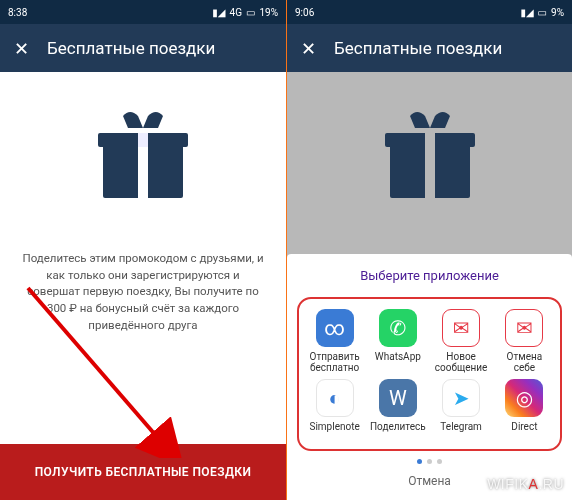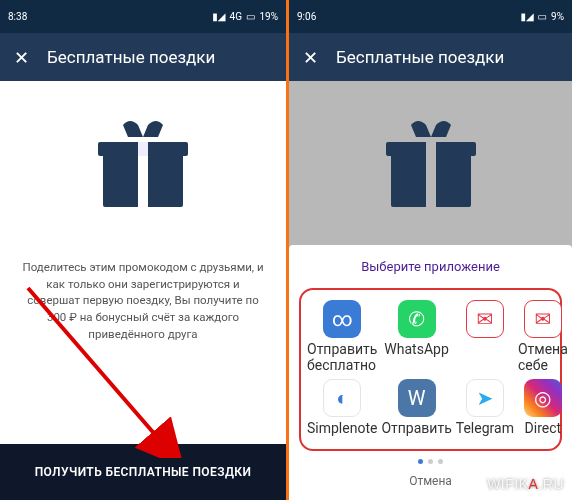--- a/index.html
+++ b/index.html
@@ -12,25 +12,25 @@
     position: relative;
     overflow: hidden;
   }
   .phone {
     width: 286px;
     height: 500px;
     display: flex;
     flex-direction: column;
     position: relative;
   }
-  .phone + .phone { border-left: 3px solid #f97316; }
+  .phone + .phone { border-left: 1px solid #f97316; }
 
   
   .status-bar {
-    height: 33px;
+    height: 24px;
     background: #102a44;
     color: #fff;
     display: flex;
     align-items: center;
     justify-content: space-between;
     padding: 0 8px;
     font-size: 10px;
   }
   .status-left { }
   .status-right { display: flex; align-items: center; gap: 4px; }
@@ -70,21 +70,21 @@
     font-size: 11.5px;
     line-height: 1.45;
     color: #555;
     text-align: center;
   }
   .cta-btn {
     position: absolute;
     bottom: 0;
     left: 0; right: 0;
     height: 56px;
-    background: #0f172a;
+    background: #b91c1c;
     color: #fff;
     display: flex;
     align-items: center;
     justify-content: center;
     font-size: 12px;
     font-weight: 600;
     letter-spacing: 0.4px;
   }
 
   
@@ -140,23 +140,23 @@
     width: 38px;
     height: 38px;
     border-radius: 9px;
     display: flex;
     align-items: center;
     justify-content: center;
     font-size: 20px;
     color: #fff;
   }
   .app-label {
-    font-size: 14px;
+    font-size: 10px;
     color: #333;
-    text-align: left;
+    text-align: center;
     line-height: 1.1;
     min-height: 20px;
   }
   .pager {
     display: flex;
     justify-content: center;
     gap: 5px;
     margin-top: 8px;
   }
   .dot { width: 5px; height: 5px; border-radius: 50%; background: #ccc; }
@@ -259,32 +259,33 @@
           <div class="app-item">
             <div class="app-icon" style="background: rgb(58, 123, 213);">∞</div>
             <div class="app-label">Отправить бесплатно</div>
           </div>
           <div class="app-item">
             <div class="app-icon" style="background: rgb(37, 211, 102);">✆</div>
             <div class="app-label">WhatsApp</div>
           </div>
           <div class="app-item">
             <div class="app-icon" style="background: rgb(255, 255, 255); color: rgb(230, 57, 70); border: 1.5px solid rgb(230, 57, 70);">✉</div>
+            <div class="app-label">Новое сообщение</div>
           </div>
           <div class="app-item">
             <div class="app-icon" style="background: rgb(255, 255, 255); color: rgb(230, 57, 70); border: 1.5px solid rgb(230, 57, 70);">✉</div>
             <div class="app-label">Отмена себе</div>
           </div>
           <div class="app-item">
             <div class="app-icon" style="background: rgb(255, 255, 255); color: rgb(58, 123, 213); border: 1.5px solid rgb(229, 229, 229);">◐</div>
             <div class="app-label">Simplenote</div>
           </div>
           <div class="app-item">
             <div class="app-icon" style="background: rgb(74, 118, 168);">W</div>
-            <div class="app-label">Отправить</div>
+            <div class="app-label">Поделитесь</div>
           </div>
           <div class="app-item">
             <div class="app-icon" style="background: rgb(255, 255, 255); color: rgb(42, 171, 238); border: 1.5px solid rgb(229, 229, 229);">➤</div>
             <div class="app-label">Telegram</div>
           </div>
           <div class="app-item">
             <div class="app-icon" style="background: linear-gradient(45deg, rgb(254, 218, 117), rgb(250, 126, 30), rgb(214, 41, 118), rgb(150, 47, 191), rgb(79, 91, 213));">◎</div>
             <div class="app-label">Direct</div>
           </div>
         </div>

